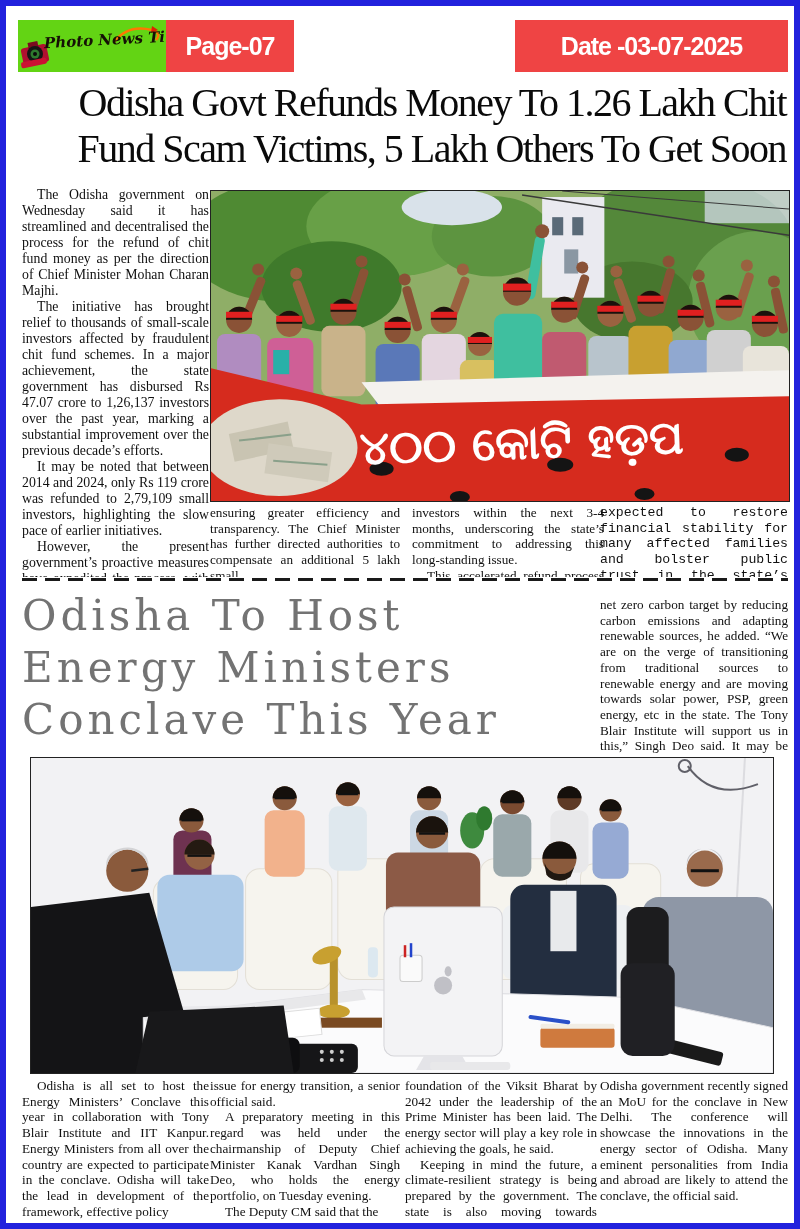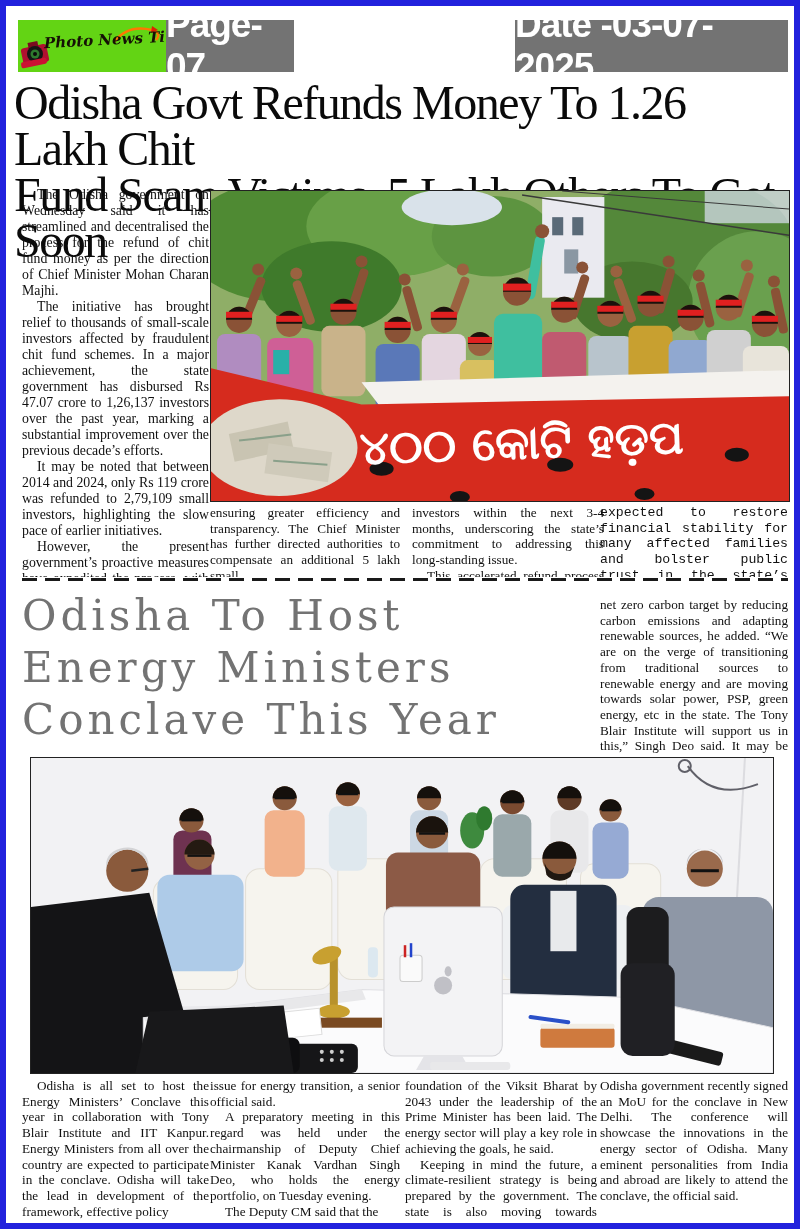--- a/index.html
+++ b/index.html
@@ -12,32 +12,32 @@
   .logo-box{position:absolute;left:12px;top:14px;width:148px;height:52px;background:#63d414;overflow:hidden;}
   .logo-text{
     position:absolute;left:26px;top:12px;width:120px;
     font-family:"DejaVu Serif", serif;font-style:italic;font-weight:bold;
     font-size:15px;line-height:16px;color:#151005;transform:rotate(-3deg);
     white-space:nowrap;letter-spacing:0px;
   }
   .logo-cam{position:absolute;left:2px;top:18px;}
   .logo-swoosh{position:absolute;right:2px;top:2px;}
   .hdr-box{
-    position:absolute;top:14px;height:52px;background:#737373;color:#ffffff;
-    font-family:"Liberation Sans", sans-serif;font-weight:bold;font-size:37px;
+    position:absolute;top:14px;height:52px;background:#ef4444;color:#ffffff;
+    font-family:"Liberation Sans", sans-serif;font-weight:bold;font-size:25px;
     letter-spacing:-1px;display:flex;align-items:center;justify-content:center;
     transform-origin:center;
   }
   #page-box{left:160px;width:128px;}
   #date-box{left:509px;width:273px;}
   
   .headline1{
-    position:absolute;left:8px;top:74px;width:772px;text-align:left;
+    position:absolute;left:8px;top:74px;width:772px;text-align:right;
     font-family:"Liberation Serif", serif;font-weight:400;color:#0a0a0a;
-    font-size:48px;line-height:46px;letter-spacing:-1.5px;
+    font-size:40px;line-height:46px;letter-spacing:-1.5px;
   }
   
   .bodycol{
     position:absolute;font-size:13.2px;line-height:15.7px;
     text-align:justify;overflow:hidden;color:#101010;
   }
   .bodycol p{margin:0;text-indent:15px;}
   .bodycol p.flush{text-indent:0;}
   #a1col1{left:16px;top:181px;width:187px;height:390px;font-size:13.8px;line-height:16px;}
   #a1col2{left:204px;top:499px;width:190px;height:72px;}
@@ -419,20 +419,20 @@
 
   <div class="bodycol" id="a2col1">
     <p>Odisha is all set to host the Energy Ministers’ Conclave this year in collaboration with Tony Blair Institute and IIT Kanpur. Energy Ministers from all over the country are expected to participate in the conclave. Odisha will take the lead in development of the framework, effective policy</p>
   </div>
   <div class="bodycol" id="a2col2">
     <p class="flush">issue for energy transition, a senior official said.</p>
     <p>A preparatory meeting in this regard was held under the chairmanship of Deputy Chief Minister Kanak Vardhan Singh Deo, who holds the energy portfolio, on Tuesday evening.</p>
     <p>The Deputy CM said that the</p>
   </div>
   <div class="bodycol" id="a2col3">
-    <p class="flush">foundation of the Viksit Bharat by 2043 under the leadership of the Prime Minister has been laid. The energy sector will play a key role in achieving the goals, he said.</p>
+    <p class="flush">foundation of the Viksit Bharat by 2042 under the leadership of the Prime Minister has been laid. The energy sector will play a key role in achieving the goals, he said.</p>
     <p>Keeping in mind the future, a climate-resilient strategy is being prepared by the government. The state is also moving towards achieving the</p>
   </div>
   <div class="bodycol" id="a2col4">
     <p class="flush">Odisha government recently signed an MoU for the conclave in New Delhi. The conference will showcase the innovations in the energy sector of Odisha. Many eminent personalities from India and abroad are likely to attend the conclave, the official said.</p>
   </div>
 
 </div>
 
 </body></html>

